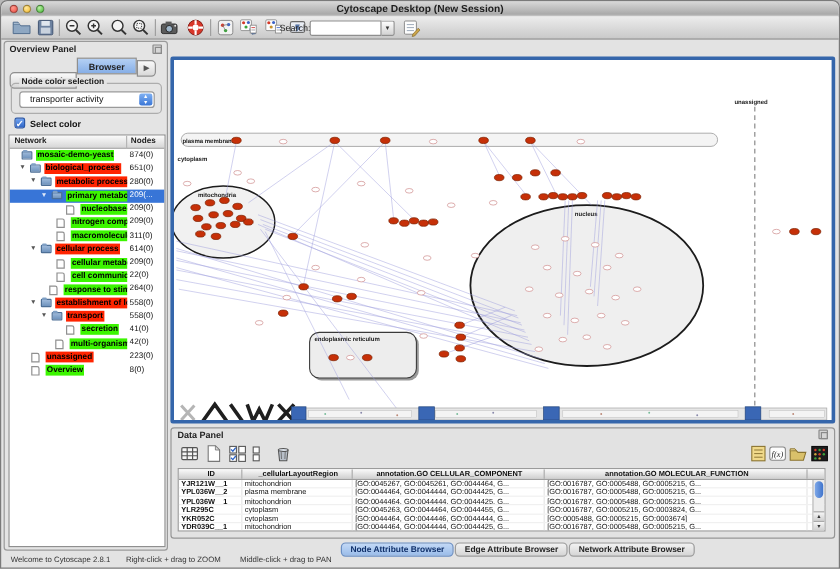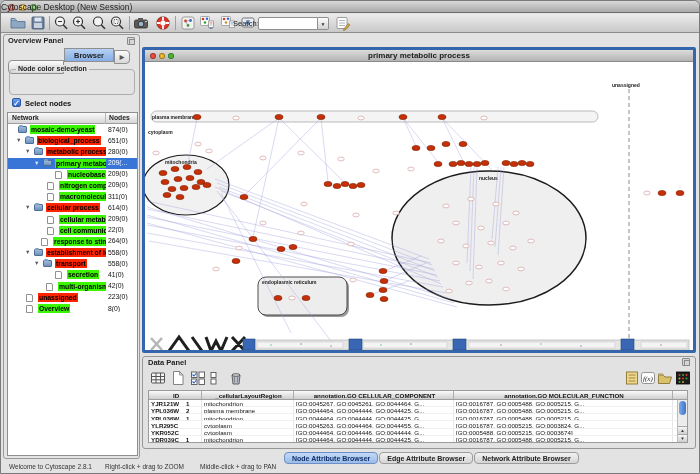--- a/index.html
+++ b/index.html
@@ -1,20 +1,20 @@
 <!DOCTYPE html>
 <html><head>
 <meta charset="utf-8">
 <style>
   html,body{margin:0;padding:0;background:#b9b9b9;font-family:"Liberation Sans",sans-serif;}
   *{box-sizing:border-box;}
   .win{position:relative;width:700px;height:474px;background:#e3e3e3;border:1px solid #7a7a7a;border-radius:6px 6px 0 0;overflow:hidden;}
   
   .titlebar{position:absolute;left:0;top:0;width:100%;height:12px;background:linear-gradient(#d9d9d9,#a9a9a9);border-bottom:1px solid #6e6e6e;border-radius:6px 6px 0 0;}
-  .titlebar .tt{position:absolute;left:0;right:0;top:1px;text-align:left;font-size:8.5px;font-weight:normal;color:#1d1d1d;}
+  .titlebar .tt{position:absolute;left:0;right:0;top:1px;text-align:center;font-size:8.5px;font-weight:bold;color:#1d1d1d;}
   .light{position:absolute;top:2.5px;width:7px;height:7px;border-radius:50%;border:.5px solid rgba(0,0,0,.35);}
   .l-red{left:7px;background:radial-gradient(circle at 35% 30%,#ff9a8e,#ee4d42);}
   .l-yel{left:18px;background:radial-gradient(circle at 35% 30%,#ffe9a0,#f6b question 23c);background:radial-gradient(circle at 35% 30%,#ffe9a0,#f5bb2d);}
   .l-grn{left:29px;background:radial-gradient(circle at 35% 30%,#bdf0a6,#47bc37);}
   
   .toolbar{position:absolute;left:0;top:13px;width:100%;height:19px;background:linear-gradient(#ececec,#c9c9c9);border-bottom:1px solid #8d8d8d;}
   .tbtn{position:absolute;top:1px;width:17px;height:17px;}
   .tsep{position:absolute;top:2px;width:1px;height:14px;background:#9f9f9f;}
   .toolbar .lbl{position:absolute;top:5px;font-size:7.5px;color:#222;}
   .search-box{position:absolute;left:257px;top:3px;width:60px;height:13px;border:1px solid #8f8f8f;background:#fff;font-size:7px;padding:0 2px;border-radius:2px 0 0 2px;}
@@ -231,24 +231,28 @@
       <span class="t" data-name="control-panel-title">Overview Panel</span>
       <span class="floatico" data-name="float-panel-icon"></span>
     </div>
     <div class="cp-tabs" data-name="control-panel-tabs">
       <div class="ctab net" data-name="tab-network"><span class="netdot" data-name="network-tab-icon"></span><span>Network</span></div>
       <div class="ctab mos" data-name="tab-mosaic"><span>Browser</span></div>
       <div class="ctab arr" data-name="tab-overflow-arrow"><span>▶</span></div>
     </div>
     <div class="groupbox" data-name="node-color-selection-group">
       <span class="gt" data-name="group-label">Node color selection</span>
+      <div class="dropdown" data-name="node-color-dropdown">
+        <span>transporter activity</span>
+        <span class="stepper" data-name="dropdown-stepper-icon">▲<br>▼</span>
+      </div>
     </div>
     <div class="chkrow" data-name="select-nodes-row">
       <span class="chk" data-name="select-nodes-checkbox">✓</span>
-      <span class="cl" data-name="select-nodes-label">Select nodes</span>
+      <span class="cl" data-name="select-nodes-label">Select color</span>
     </div>
     <div class="treewrap" data-name="network-tree-table">
       <div class="thead" data-name="tree-header">
         <span class="c1" data-name="tree-column-network">Network</span>
         <span class="dv"></span>
         <span class="c2" data-name="tree-column-nodes">Nodes</span>
       </div>
       <div data-name="tree-rows">
           <div class="trow" data-name="tree-row">
             <span class="ticon folder" data-name="folder-icon" style="left: 10px;"></span>
@@ -339,26 +343,20 @@
           <div class="trow" data-name="tree-row">
             <span class="ticon doc" data-name="document-icon" style="left: 18px;"></span>
             <span class="chip green" data-name="tree-row-label" style="left: 30px; max-width: 68px;">Overview</span>
             <span class="tval" data-name="tree-row-count">8(0)</span>
           </div>
         </div>
     </div>
   </div>
 
   <div class="netframe" data-name="network-view-frame">
-    <div class="nf-title" data-name="network-frame-titlebar">
-      <span class="slight s-red" data-name="frame-close-icon"></span>
-      <span class="slight s-yel" data-name="frame-minimize-icon"></span>
-      <span class="slight s-grn" data-name="frame-zoom-icon"></span>
-      <div class="tt" data-name="network-frame-title">primary metabolic process</div>
-    </div>
     <svg class="net" data-name="network-canvas" width="548" height="288" viewBox="144 61 548 288">
 
       <rect data-name="plasma-membrane-region" x="150" y="110" width="447" height="11" rx="5.5" fill="#f4f4f4" stroke="#a9a9a9" stroke-width=".8"></rect>
       <text class="cmp-label" data-name="plasma-membrane-label" x="151" y="118">plasma membrane</text>
       <text class="cmp-label" data-name="cytoplasm-label" x="147" y="133">cytoplasm</text>
       <ellipse data-name="mitochondria-region" cx="185" cy="184" rx="43" ry="30" fill="#f1f1f1" stroke="#1c1c1c" stroke-width="1.2"></ellipse>
       <text class="cmp-label" data-name="mitochondria-label" x="164" y="163">mitochondria</text>
       <ellipse data-name="nucleus-region" cx="488" cy="237" rx="97" ry="67" fill="#efefef" stroke="#1c1c1c" stroke-width="1.5"></ellipse>
       <text class="cmp-label" data-name="nucleus-label" x="478" y="179">nucleus</text>
       <rect x="259" y="278" width="89" height="38" rx="8" fill="#9a9a9a" data-name="er-shadow"></rect>

